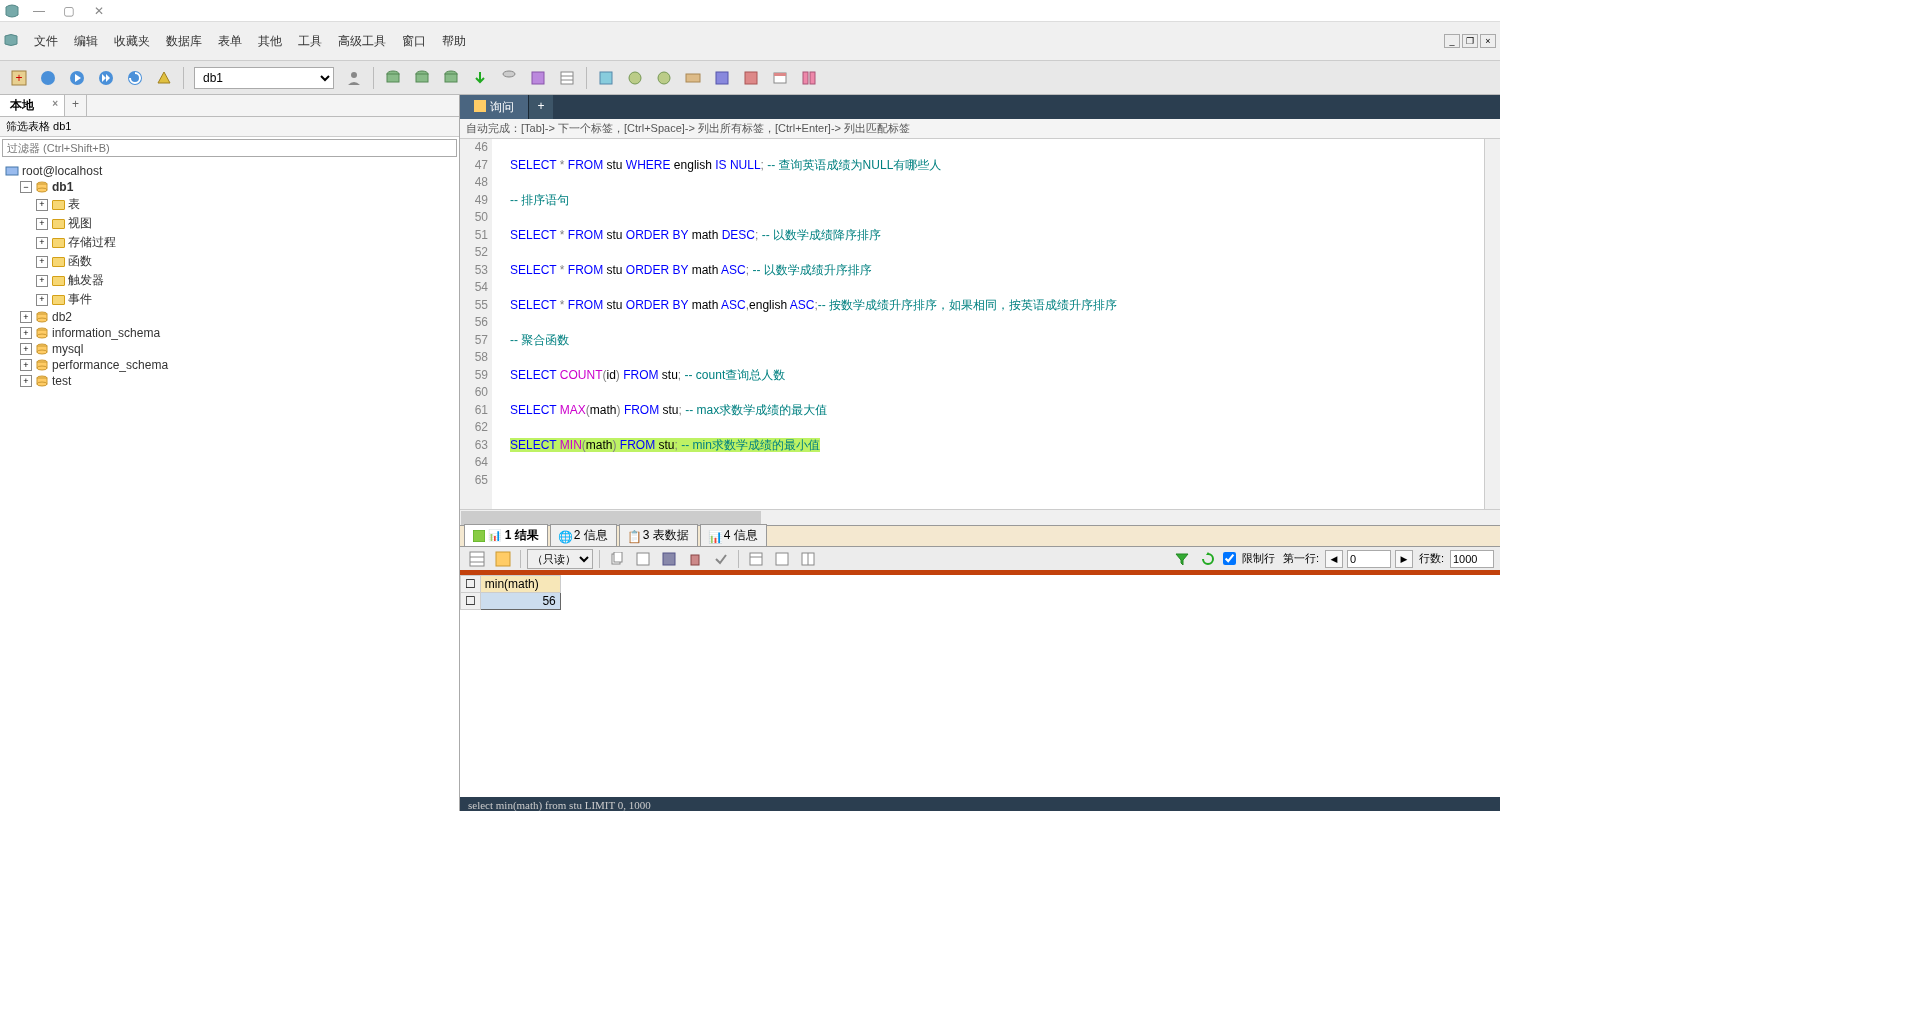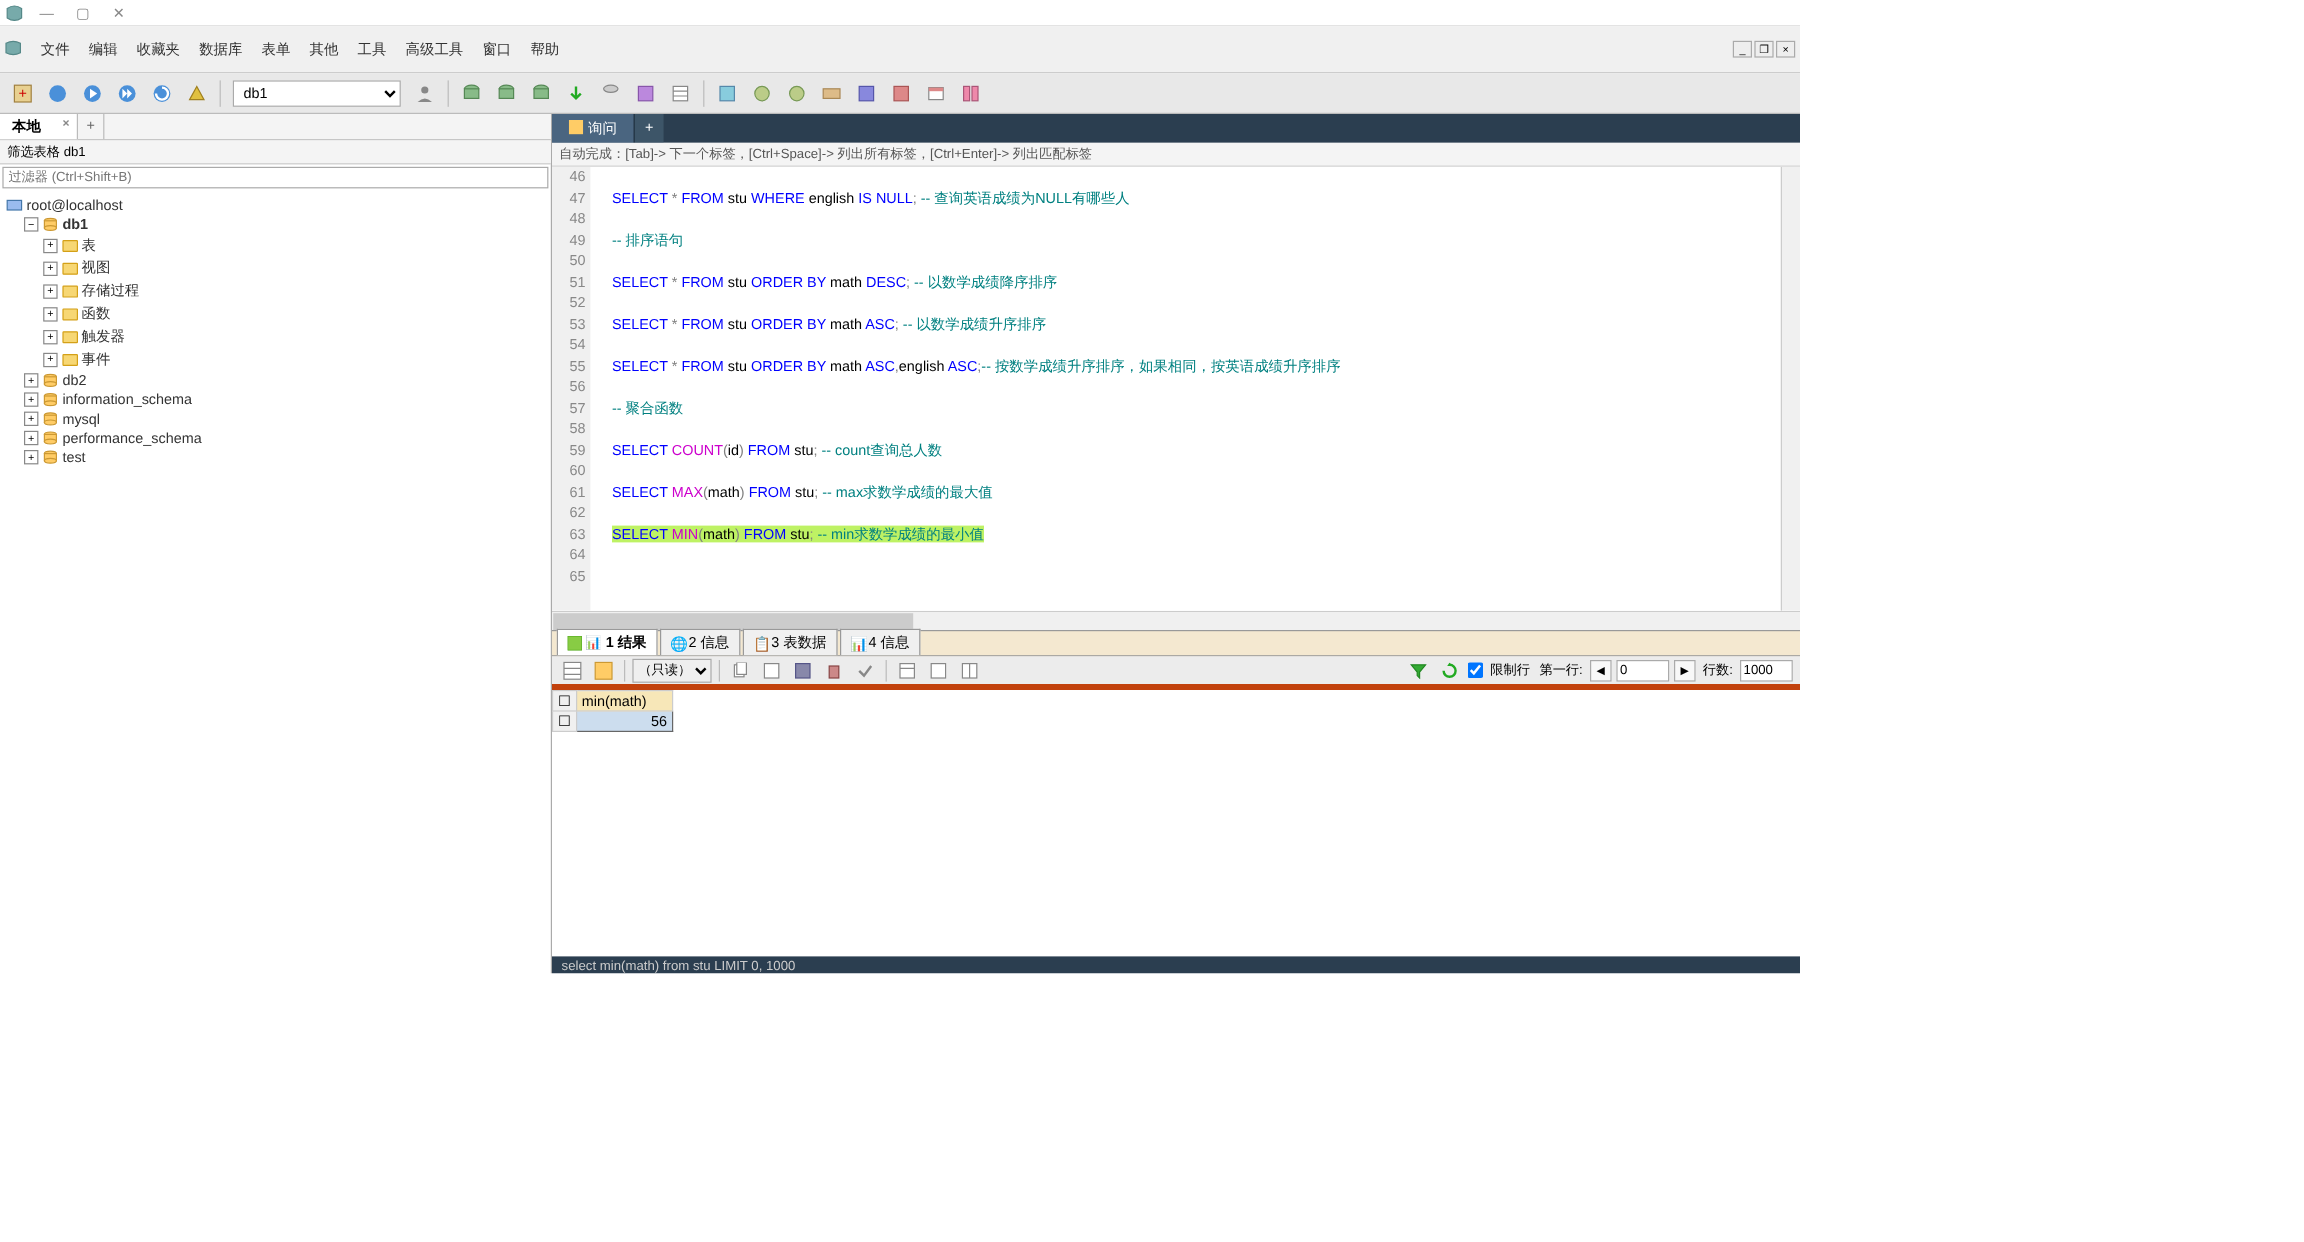--- a/index.html
+++ b/index.html
@@ -79,21 +79,21 @@
 .result-toolbar input[type=text] { width: 44px; height: 18px; border: 1px solid #aaa; font-size: 11px; padding: 0 2px; }
 .result-toolbar .nav-btn { width: 18px; height: 18px; border: 1px solid #aaa; background: #f8f8f8; font-size: 9px; text-align: center; line-height: 16px; cursor: pointer; }
 
 .result-grid { flex: 1; background: #fff; overflow: auto; }
 .result-grid table { border-collapse: collapse; font-family: "Consolas", monospace; font-size: 11px; }
 .result-grid th, .result-grid td { border: 1px solid #ccc; padding: 1px 4px; height: 16px; }
 .result-grid th { background: #f7e7b8; text-align: left; font-weight: normal; }
 .result-grid .rowhdr { width: 18px; background: #f0f0f0; text-align: center; }
 .result-grid .val-cell { text-align: right; background: #cde; border: 1px solid #666; width: 80px; }
 
-.sql-echo { height: 20px; background: #2b3e50; color: #ccc; padding: 2px 8px; font-size: 11px; font-family: Liberation Sans, sans-serif; }
+.sql-echo { height: 20px; background: #2b3e50; color: #ccc; padding: 2px 8px; font-size: 11px; font-family: Liberation Serif, serif; }
 
 .status-bar { height: 20px; background: #f0f0f0; border-top: 1px solid #bbb; display: flex; align-items: center; padding: 0 6px; font-size: 11px; color: #333; }
 .status-bar .s-left { flex: 1; }
 .status-bar .s-item { margin: 0 30px; }
 .status-bar .s-right { color: #999; font-size: 10px; }
 </style>
 </head>
 <body>
 
 <div class="title-bar">

